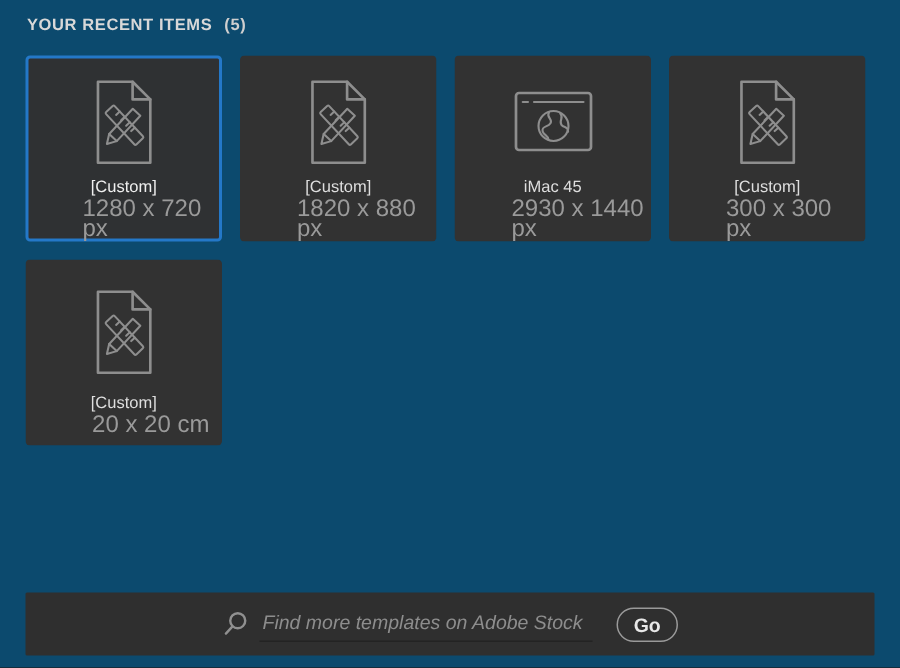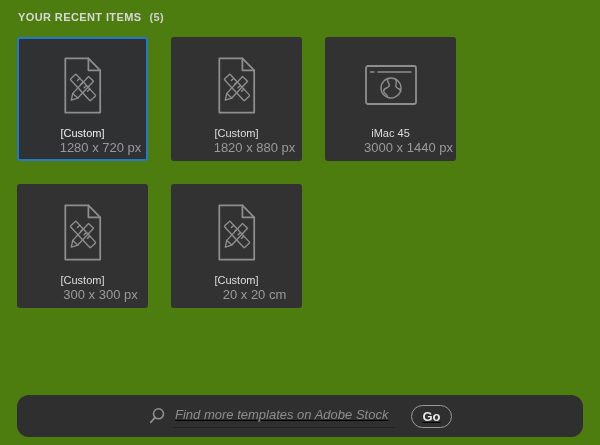--- a/index.html
+++ b/index.html
@@ -5,21 +5,21 @@
   html, body {
     margin: 0;
     padding: 0;
     background: #1b1b1b;
     font-family: "Liberation Sans", "DejaVu Sans", sans-serif;
   }
   #app {
     position: relative;
     width: 600px;
     height: 445px;
-    background: #4d7c0f;
+    background: #0c4a6e;
     overflow: hidden;
   }
   .header {
     position: absolute;
     top: 11px;
     left: 18px;
     font-size: 11px;
     font-weight: bold;
     color: #d8d8d8;
     letter-spacing: 0.4px;
@@ -29,21 +29,21 @@
     font-weight: bold;
     color: #cfcfcf;
   }
   .cards {
     position: absolute;
     top: 37px;
     left: 17px;
     width: 560px;
     display: flex;
     flex-wrap: wrap;
-    gap: 23px;
+    gap: 12px;
   }
   .card {
     box-sizing: border-box;
     width: 131px;
     height: 124px;
     background: #323232;
     border: 2px solid transparent;
     border-radius: 3px;
     display: flex;
     flex-direction: column;
@@ -61,21 +61,21 @@
     justify-content: center;
     margin-top: 4px;
   }
   .card-title {
     font-size: 11px;
     color: #dedede;
     line-height: 13px;
   }
   .card.selected .card-title { color: #efefef; }
   .card-size {
-    font-size: 13px;
+    font-size: 16px;
     color: #9a9a9a;
     line-height: 13px;
     margin-top: 1px;
     margin-left: 36px;
   }
   svg .ln {
     fill: none;
     stroke: #8e8e8e;
     stroke-width: 1.8;
     stroke-linejoin: round;
@@ -88,25 +88,24 @@
     stroke-linejoin: round;
     stroke-linecap: round;
   }
   .stock-bar {
     position: absolute;
     left: 17px;
     top: 395px;
     width: 566px;
     height: 42px;
     background: #2f2f2f;
-    border-radius: 12px;
+    border-radius: 1px;
     display: flex;
     align-items: center;
     justify-content: center;
-    text-decoration: underline;
   }
   .search-group {
     display: flex;
     align-items: center;
   }
   .search-icon-wrap {
     display: flex;
     align-items: center;
     margin-right: 7px;
   }
@@ -197,21 +196,21 @@
         <svg width="54" height="42" viewBox="0 0 54 42">
           <rect class="ln" x="2" y="2" width="50" height="38" rx="2"></rect>
           <path class="thin" d="M6.5 8 H10"></path>
           <path class="thin" d="M14 8 H47"></path>
           <circle class="thin" cx="27" cy="24" r="10"></circle>
           <path class="thin" d="M24 14.8 c-2.2 3.6 2.8 4.6 1 7.4 c-1.8 2.8 -6.2 1.6 -5.2 5.4 c0.7 2.6 3.8 2.6 3.9 5.6"></path>
           <path class="thin" d="M31.5 15.6 c2.8 2.8 -1.2 4.8 0.8 7.6 c1.6 2.3 4.6 0.8 4.4 4.6"></path>
         </svg>
       </div>
       <div class="card-title">iMac 45</div>
-      <div class="card-size">3000 x 1440 px</div>
+      <div class="card-size">2930 x 1440 px</div>
     </div>
 
     <div class="card">
       <div class="icon-wrap">
         <svg width="46" height="57" viewBox="0 0 46 58">
           <path class="ln" d="M5 1.5 H28.5 L40.5 13.5 V56.5 H5 Z"></path>
           <path class="ln" d="M28.5 1.5 V13.5 H40.5"></path>
           <g transform="rotate(47 23 31)">
             <rect class="thin" x="8" y="27" width="30" height="8" rx="1"></rect>
             <path class="thin" d="M14 27 v3.4 M19 27 v3.4 M24 27 v3.4 M29 27 v3.4"></path>

